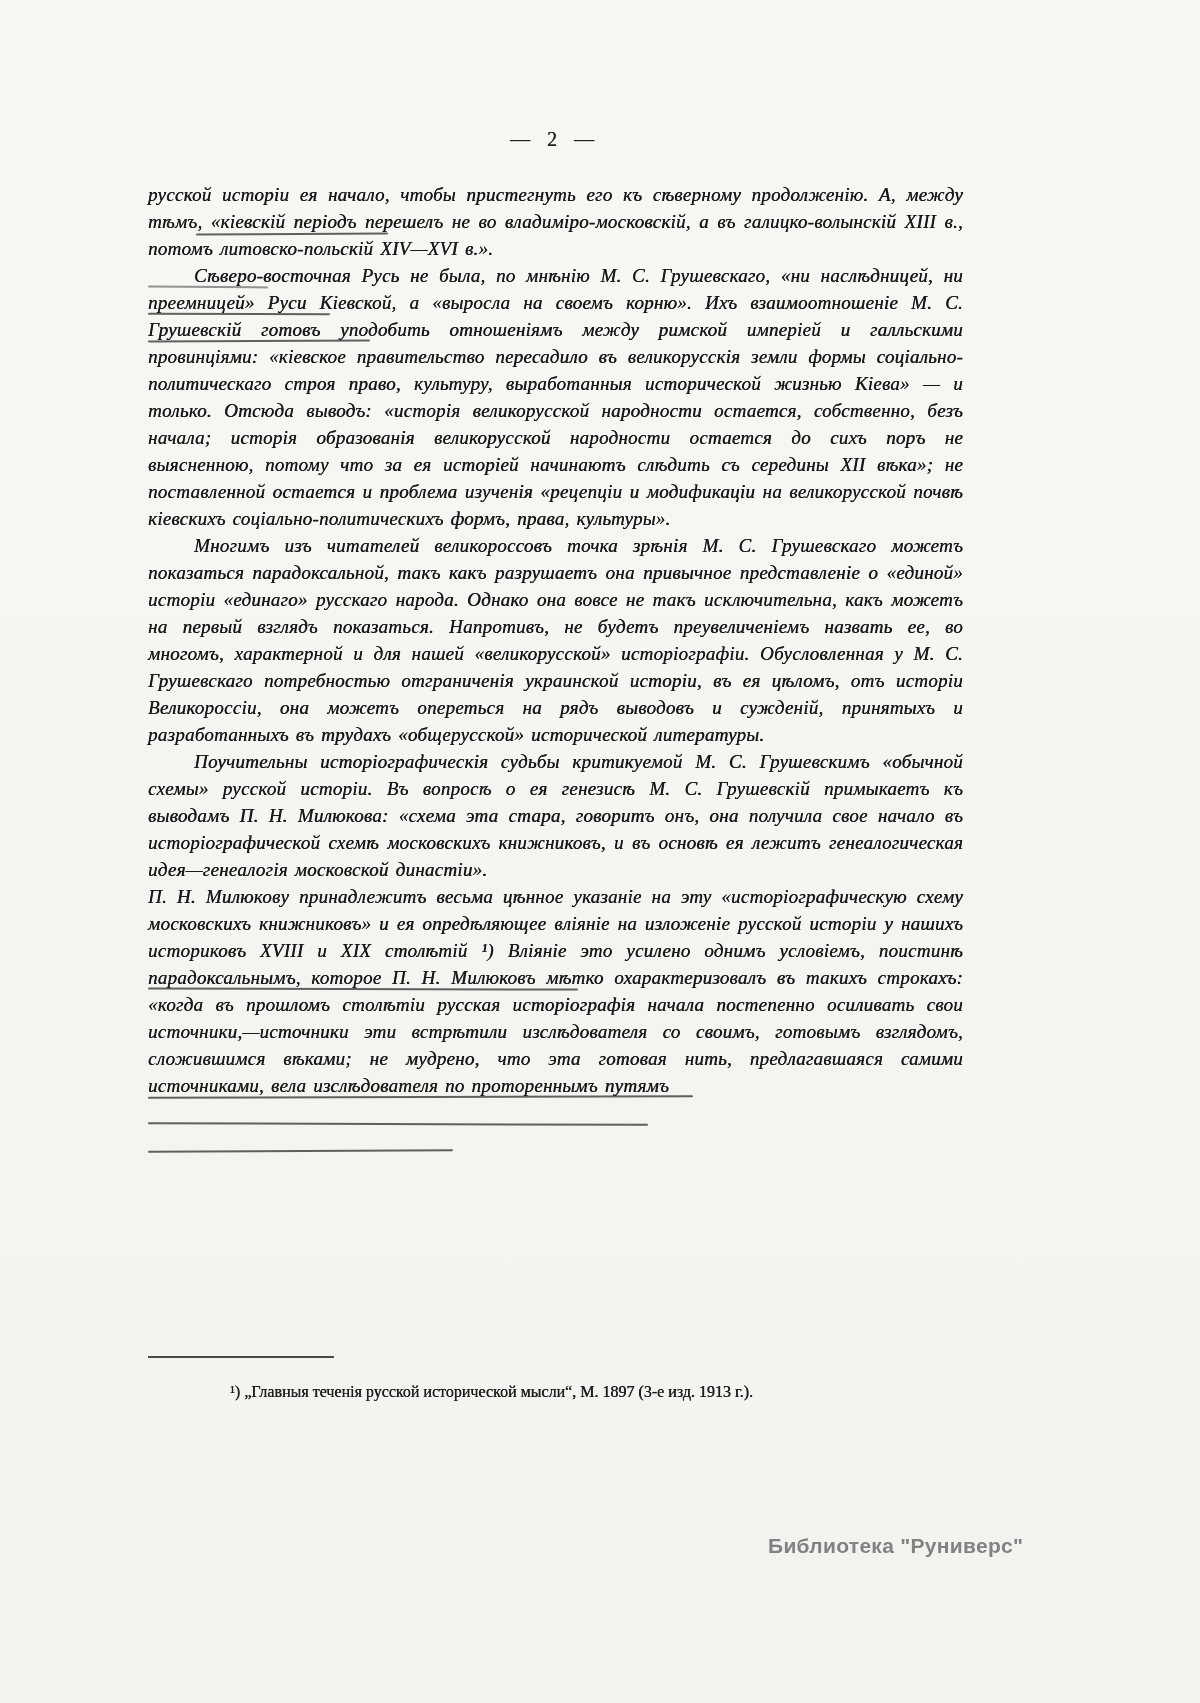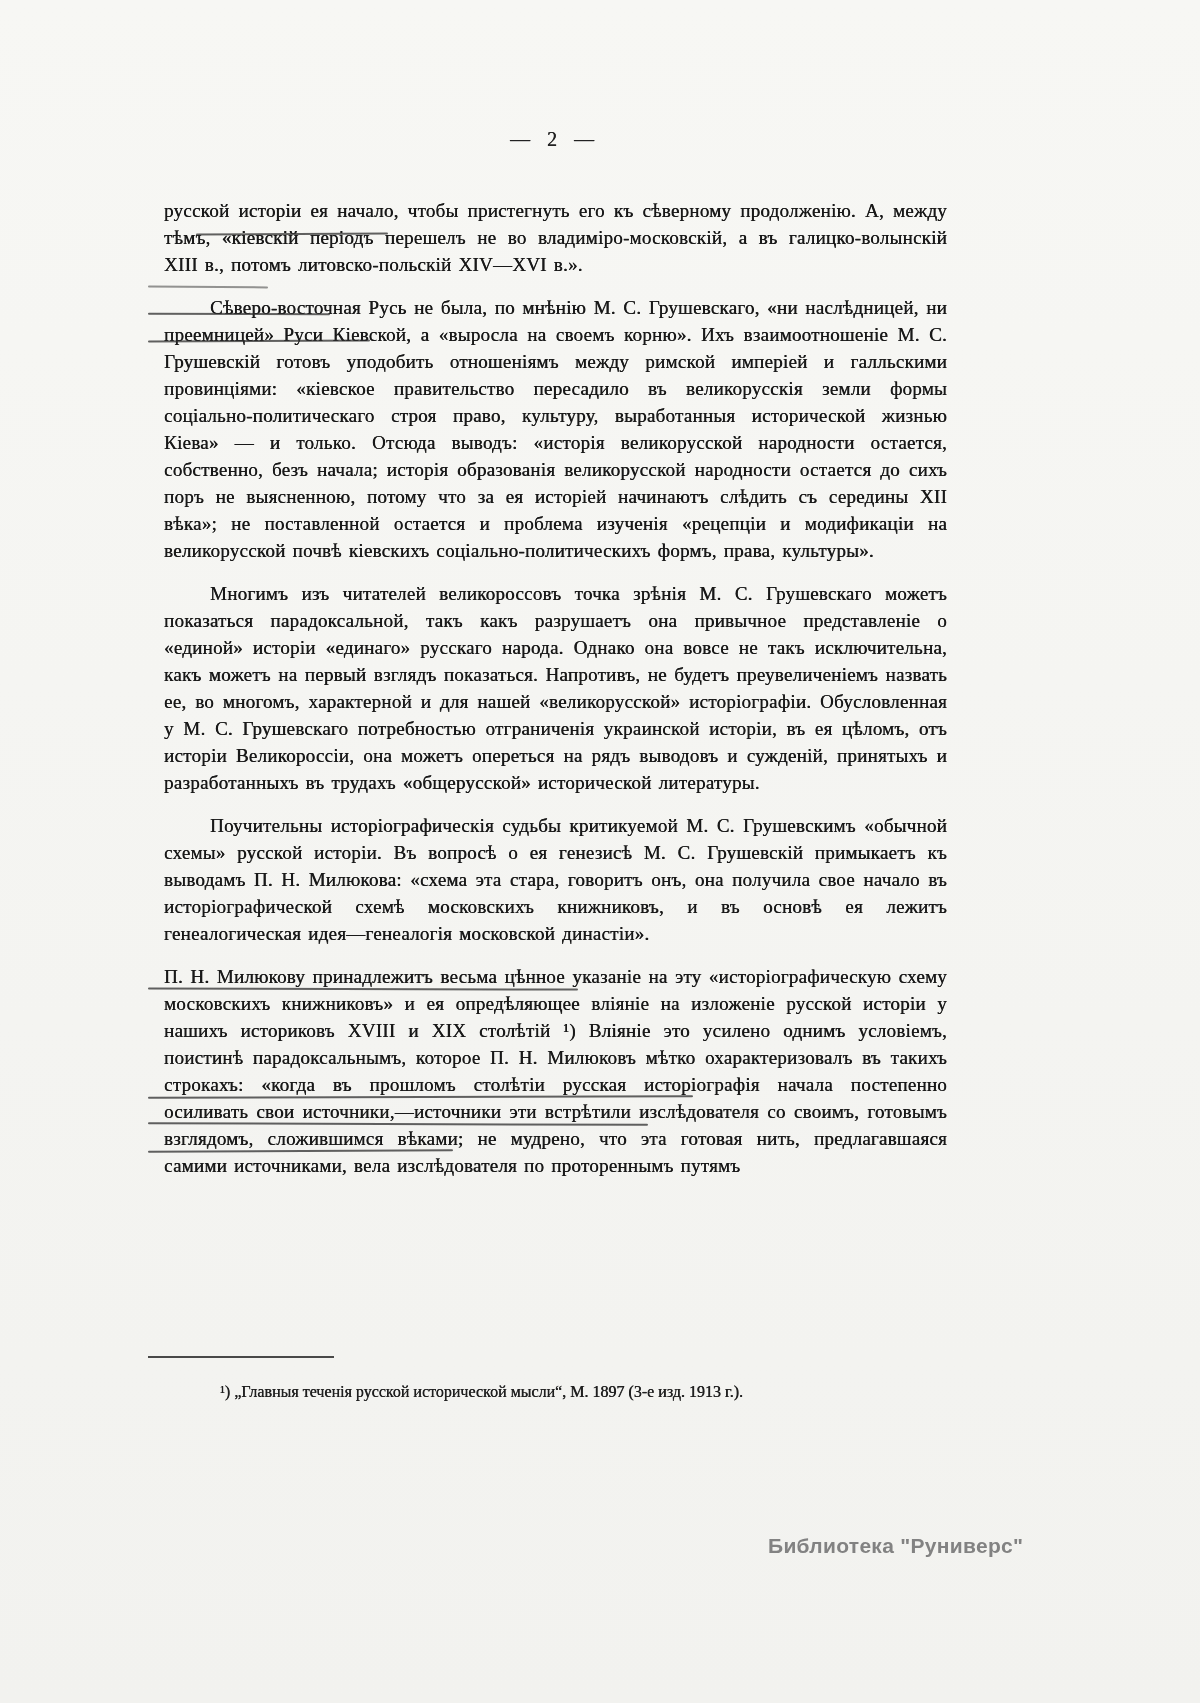--- a/index.html
+++ b/index.html
@@ -36,22 +36,23 @@
     width: 815px;
     font-size: 19px;
     line-height: 27px;
     text-align: justify;
     letter-spacing: 0.25px;
     word-spacing: 2px;
     color: #191919;
     text-shadow: 0.35px 0 0 currentColor;
   }
   .text-block p {
-    margin: 16px;
+    margin: 0;
     padding: 0;
+    font-style: italic;
   }
   .text-block p.indent {
     text-indent: 46px;
   }
   .underline-mark {
     position: absolute;
     height: 2px;
     background: #2e2e2e;
     opacity: 0.75;
     border-radius: 1px;
@@ -60,21 +61,21 @@
     position: absolute;
     left: 148px;
     top: 1356px;
     width: 186px;
     height: 0;
     border-top: 2px solid #2a2a2a;
     opacity: 0.85;
   }
   .footnote {
     position: absolute;
-    left: 150px;
+    left: 160px;
     top: 1380px;
     width: 815px;
     font-size: 16px;
     line-height: 24px;
     padding-left: 70px;
     box-sizing: border-box;
     color: #202020;
     text-shadow: 0.3px 0 0 currentColor;
   }
   .watermark {

